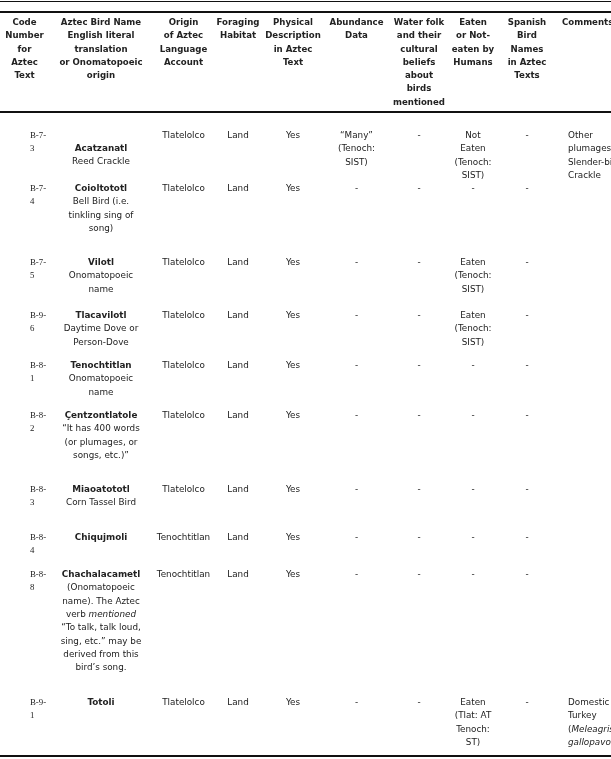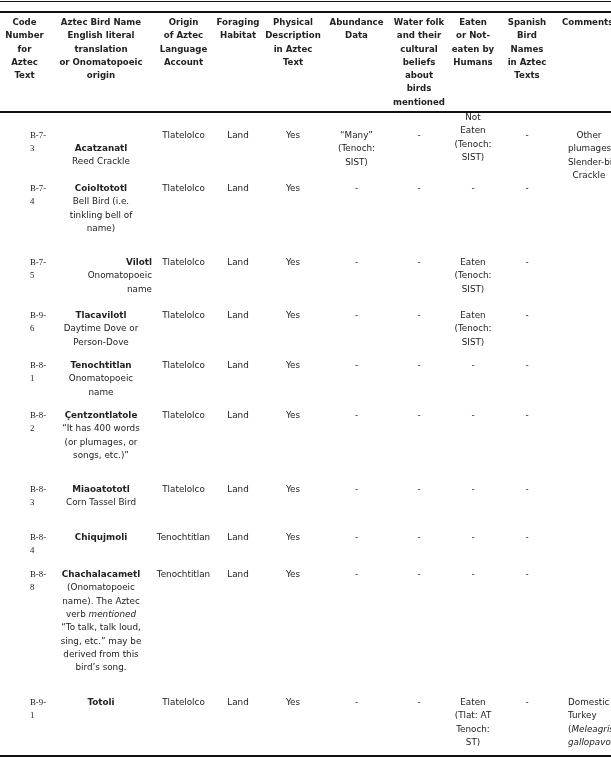--- a/index.html
+++ b/index.html
@@ -72,39 +72,39 @@
   </thead>
   <tbody id="tbody">
       <tr class="body-row" style="height: 52px;">
         <td class="code" style="padding-top: 18px;"><span>B-7-3</span></td>
         <td style="padding-top: 31px;"><span class="name">Acatzanatl</span><span>Reed Crackle</span></td>
         <td style="padding-top: 18px;"><span>Tlatelolco</span></td>
         <td style="padding-top: 18px;"><span>Land</span></td>
         <td style="padding-top: 18px;"><span>Yes</span></td>
         <td style="padding-top: 18px;"><span>“Many”</span><br><span>(Tenoch:</span><br><span>SIST)</span></td>
         <td style="padding-top: 18px;"><span>-</span></td>
-        <td style=""><span>Not</span><br><span>Eaten</span><br><span>(Tenoch:</span><br><span>SIST)</span></td>
+        <td style="padding-top: 18px;"><span>Not</span><br><span>Eaten</span><br><span>(Tenoch:</span><br><span>SIST)</span></td>
         <td style="padding-top: 18px;"><span>-</span></td>
-        <td class="comments" style="padding-top: 18px; text-align: center;"><span>Other</span><br><span>plumages of</span><br><span>Slender-billed</span><br><span>Crackle</span></td>
+        <td class="comments" style="padding-top: 18px;"><span>Other</span><br><span>plumages of</span><br><span>Slender-billed</span><br><span>Crackle</span></td>
       </tr>
       <tr class="body-row" style="height: 74px;">
         <td class="code" style="padding-top: 0px;"><span>B-7-4</span></td>
-        <td style="padding-top: 0px;"><span class="name">Coioltototl</span><span>Bell Bird (i.e.</span><br><span>tinkling bell of</span><br><span>name)</span></td>
+        <td style="padding-top: 0px;"><span class="name">Coioltototl</span><span>Bell Bird (i.e.</span><br><span>tinkling sing of</span><br><span>song)</span></td>
         <td style="padding-top: 0px;"><span>Tlatelolco</span></td>
         <td style="padding-top: 0px;"><span>Land</span></td>
         <td style="padding-top: 0px;"><span>Yes</span></td>
         <td style="padding-top: 0px;"><span>-</span></td>
         <td style="padding-top: 0px;"><span>-</span></td>
         <td style="padding-top: 0px;"><span>-</span></td>
         <td style="padding-top: 0px;"><span>-</span></td>
         <td class="comments" style="padding-top: 0px;"></td>
       </tr>
       <tr class="body-row" style="height: 53px;">
         <td class="code" style="padding-top: 0px;"><span>B-7-5</span></td>
-        <td style="padding-top: 0px; text-align: right;"><span class="name">Vilotl</span><span>Onomatopoeic</span><br><span>name</span></td>
+        <td style="padding-top: 0px;"><span class="name">Vilotl</span><span>Onomatopoeic</span><br><span>name</span></td>
         <td style="padding-top: 0px;"><span>Tlatelolco</span></td>
         <td style="padding-top: 0px;"><span>Land</span></td>
         <td style="padding-top: 0px;"><span>Yes</span></td>
         <td style="padding-top: 0px;"><span>-</span></td>
         <td style="padding-top: 0px;"><span>-</span></td>
         <td style="padding-top: 0px;"><span>Eaten</span><br><span>(Tenoch:</span><br><span>SIST)</span></td>
         <td style="padding-top: 0px;"><span>-</span></td>
         <td class="comments" style="padding-top: 0px;"></td>
       </tr>
       <tr class="body-row" style="height: 50px;">

